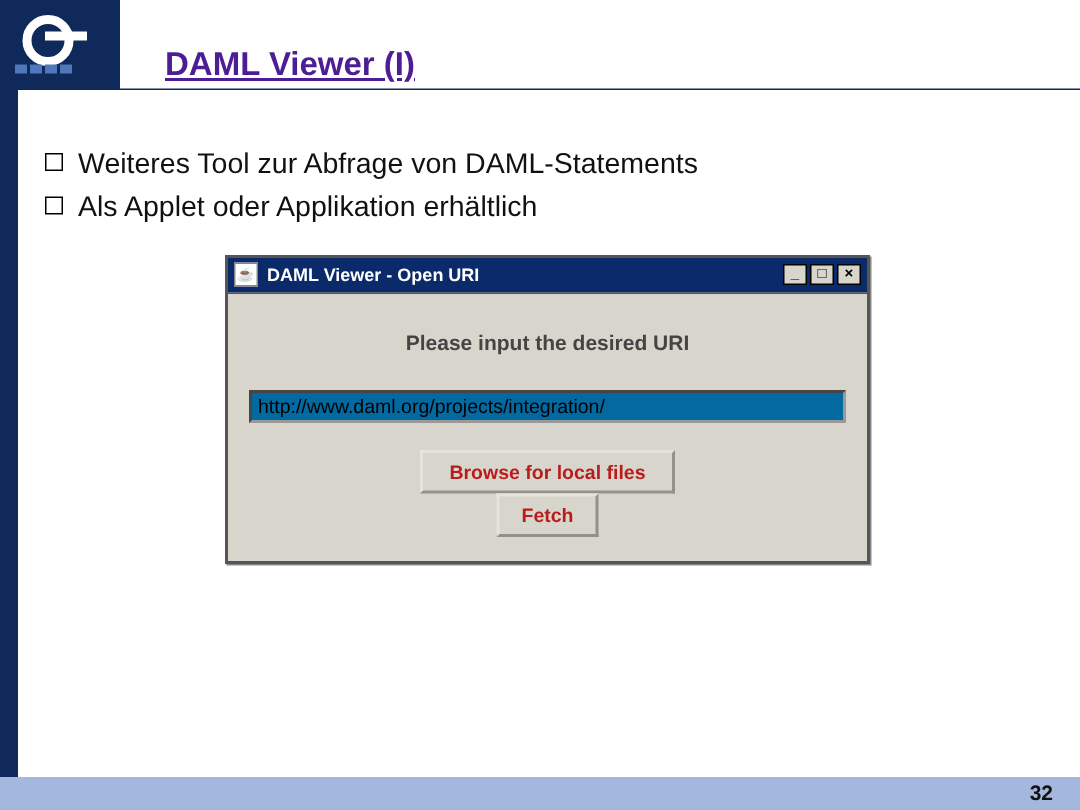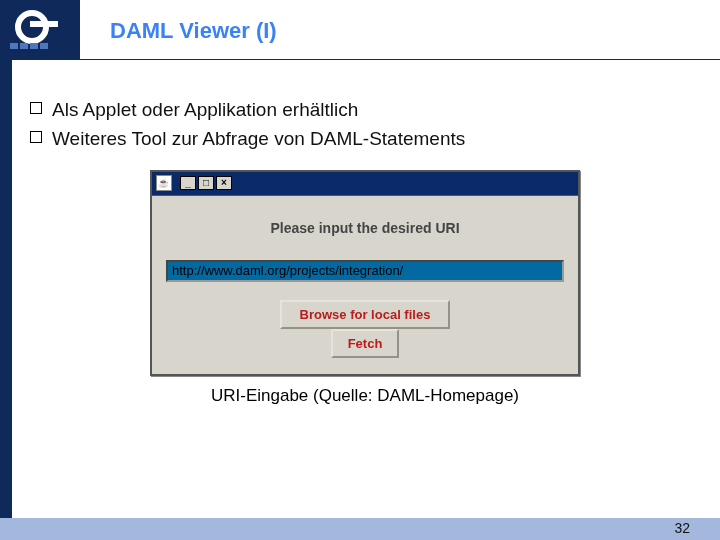--- a/index.html
+++ b/index.html
@@ -7,22 +7,22 @@
 
   
   .header-band { position: relative; height: 80px; }
   .logo-block {
     width: 80px; height: 60px; background: #0f2a5a;
     position: absolute; left: 0; top: 0;
     display: flex; align-items: center; justify-content: center;
   }
   .logo-block svg { display: block; }
   .title {
-    position: absolute; left: 110px; top: 18px;
-    font-size: 22px; font-weight: bold; color: #3b82f6;
+    position: absolute; left: 110px; top: 30px;
+    font-size: 22px; font-weight: bold; color: #4c1d95; text-decoration: underline;
   }
   .thin-rule {
     position: absolute; left: 80px; right: 0; top: 59px; height: 1px; background: #0f2a5a;
   }
 
   
   .left-stripe {
     position: absolute; left: 0; top: 60px; width: 12px; bottom: 22px;
     background: #0f2a5a;
   }
@@ -75,21 +75,21 @@
   .btn.fetch { min-width: 68px; margin-top: 0; padding: 5px 14px; }
 
   .caption { text-align: center; font-size: 17px; margin-top: 10px; }
 
   
   .footer {
     position: absolute; left: 0; right: 0; bottom: 0; height: 22px;
     background: #a4b8de;
   }
   .footer .pagenum {
-    position: absolute; right: 30px; top: 2px; font-weight: normal; font-size: 14px; color: #111;
+    position: absolute; right: 18px; top: 2px; font-weight: bold; font-size: 14px; color: #111;
   }
 </style>
 </head>
 <body>
 
 <div class="header-band">
   <div class="logo-block">
     <svg width="60" height="42" viewBox="0 0 60 42">
       <circle cx="22" cy="18" r="14" fill="none" stroke="#fff" stroke-width="6"></circle>
       <rect x="20" y="12" width="28" height="6" fill="#fff"></rect>
@@ -100,38 +100,38 @@
     </svg>
   </div>
   <h1 class="title">DAML Viewer (I)</h1>
   <div class="thin-rule"></div>
 </div>
 
 <div class="left-stripe"></div>
 
 <div class="content">
   <ul class="bullets">
+    <li>Weiteres Tool zur Abfrage von DAML-Statements</li>
     <li>Als Applet oder Applikation erhältlich</li>
-    <li>Weiteres Tool zur Abfrage von DAML-Statements</li>
   </ul>
 
   <div class="win-wrap">
     <div class="window">
       <div class="titlebar">
         <span class="app-icon">☕</span>
+        <span class="win-title">DAML Viewer - Open URI</span>
         <span class="ctrl">_</span>
         <span class="ctrl">□</span>
         <span class="ctrl">×</span>
       </div>
       <div class="winbody">
         <div class="prompt">Please input the desired URI</div>
         <input class="uri-input" type="text" value="http://www.daml.org/projects/integration/" style="">
         <button class="btn">Browse for local files</button>
         <button class="btn fetch">Fetch</button>
       </div>
     </div>
-    <div class="caption">URI-Eingabe (Quelle: DAML-Homepage)</div>
   </div>
 </div>
 
 <div class="footer">
   <span class="pagenum">32</span>
 </div>
 
 </body></html>

